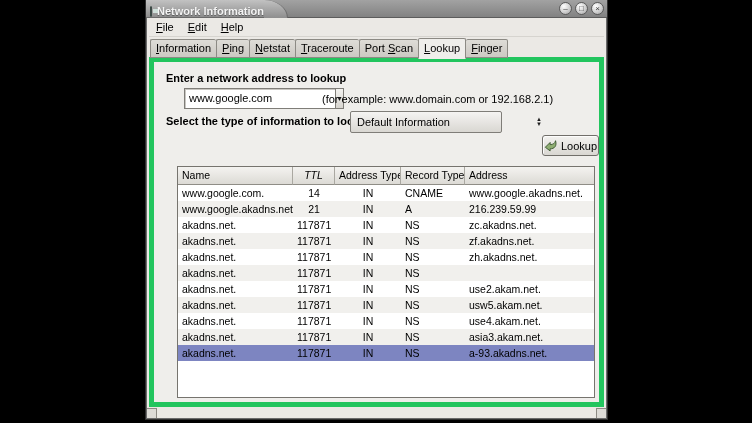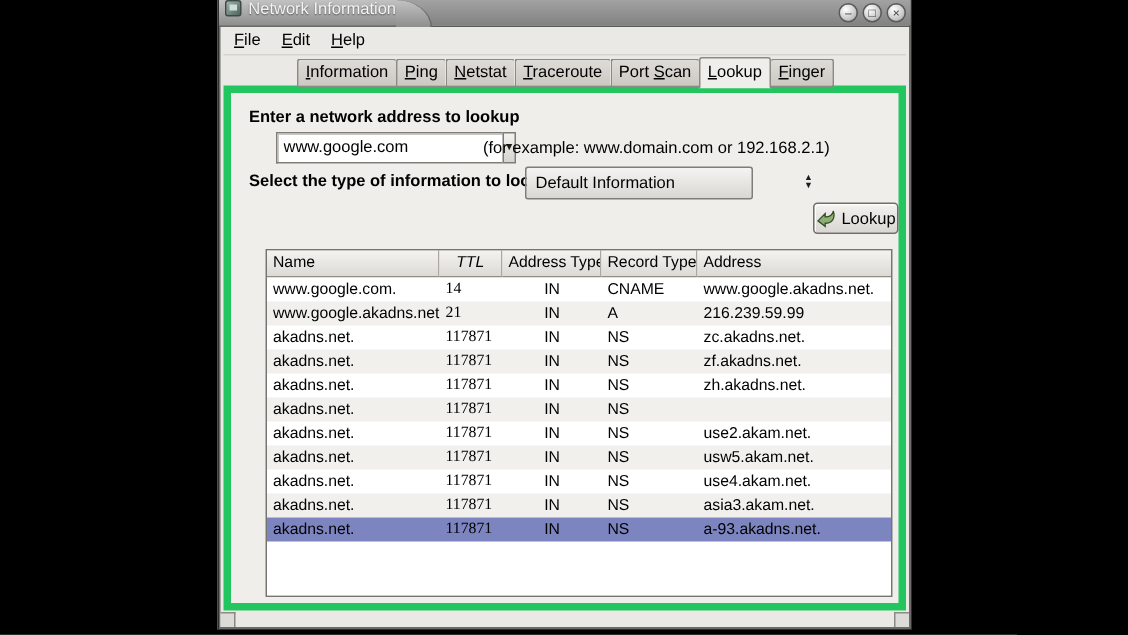--- a/index.html
+++ b/index.html
@@ -11,21 +11,21 @@
   .window { position:absolute; left:145px; top:0; width:463px; height:420px;
     background:#ebe9e5; border:1px solid #2f2f2f; border-top:none;
     box-shadow:0 0 0 1px #6b6b6b inset; }
 
   
   .titlebar { position:relative; height:18px;
     background:linear-gradient(#a2a2a2,#828282);
     border-bottom:1px solid #5c5c5c; }
   .title-tab { position:absolute; left:0; top:0; width:118px; height:18px;
     background:linear-gradient(#c2c2c2,#8e8e8e);
-    border-bottom:1px solid #6a6a6a; display:flex; align-items:flex-start; }
+    border-bottom:1px solid #6a6a6a; display:flex; align-items:flex-end;font-weight:bold; }
   .title-tab-curve { position:absolute; left:118px; top:0; width:24px; height:18px;
     background:linear-gradient(#c2c2c2,#8e8e8e);
     border-top-right-radius:100% 100%;
     border-right:1px solid #6a6a6a; }
   .app-icon { width:11px; height:11px; margin-left:4px;
     background:linear-gradient(135deg,#9fb3ad,#50645f);
     border:1px solid #3c4a46; border-radius:2px; position:relative; }
   .app-icon::after { content:''; position:absolute; left:2px; top:2px; width:5px; height:4px;
     background:#cfe0da; }
   .title-text { margin-left:5px; font-size:11px; color:#f4f4f4;
@@ -37,21 +37,21 @@
     text-align:center; cursor:default; }
 
   
   .menubar { height:19px; margin:0 3px; background:#ebe9e5; display:flex;
     align-items:center; border-bottom:1px solid #d6d4cf; }
   .menu-item { font-size:11px; color:#000; padding:20px 7px; }
   .mn { text-decoration:underline; text-underline-offset:1px; }
 
   
   .tabstrip { height:21px; margin:0 3px; position:relative; z-index:2;
-    display:flex; align-items:flex-end; padding-left:1px;justify-content:center; }
+    display:flex; align-items:flex-end; padding-left:1px; }
   .tab { font-size:11px; color:#000; height:19px; line-height:17px; padding:0 5px;
     background:linear-gradient(#dedcd7,#ccc9c3);
     border:1px solid #8c8a84; border-right:none; border-radius:2px 2px 0 0;
     white-space:nowrap; }
   .tab:last-child { border-right:1px solid #8c8a84; }
   .tab.active { background:#efeeeb; height:21px; line-height:19px;
     border-right:1px solid #8c8a84; border-bottom:1px solid #efeeeb;
     margin-bottom:-1px; position:relative; z-index:3; }
   .tab.active + .tab { border-left:none; }
 
@@ -97,21 +97,21 @@
   .th { background:linear-gradient(#f4f3f0,#dcdad5); border-right:1px solid #aaa8a1;
     border-bottom:1px solid #8f8d86; font-size:10.5px; color:#000;
     padding:0 4px; line-height:16px; white-space:nowrap; overflow:hidden; }
   .th.center { text-align:center;font-style:italic; }
   .tbody { flex:1; background:#fff; }
   .tr { display:grid; grid-template-columns:115px 42px 66px 64px 1fr; height:16px; }
   .tr.stripe { background:#f1f0ed; }
   .tr.selected { background:#7d85c1; }
   .td { font-size:10.5px; color:#000; line-height:16px; padding:0 4px;
     white-space:nowrap; overflow:hidden; }
-  .td.right { text-align:left;font-family:Liberation Serif, serif; }
+  .td.right { text-align:center; }
   .td.center { text-align:center; }
 
   
   .grip { position:absolute; bottom:1px; width:10px; height:10px;
     background:#dddbd7; border:1px solid #8c8a84; }
   .grip.left { left:1px; border-left:none; border-bottom:none; }
   .grip.right { right:1px; border-right:none; border-bottom:none; }
 </style>
 </head>
 <body>

